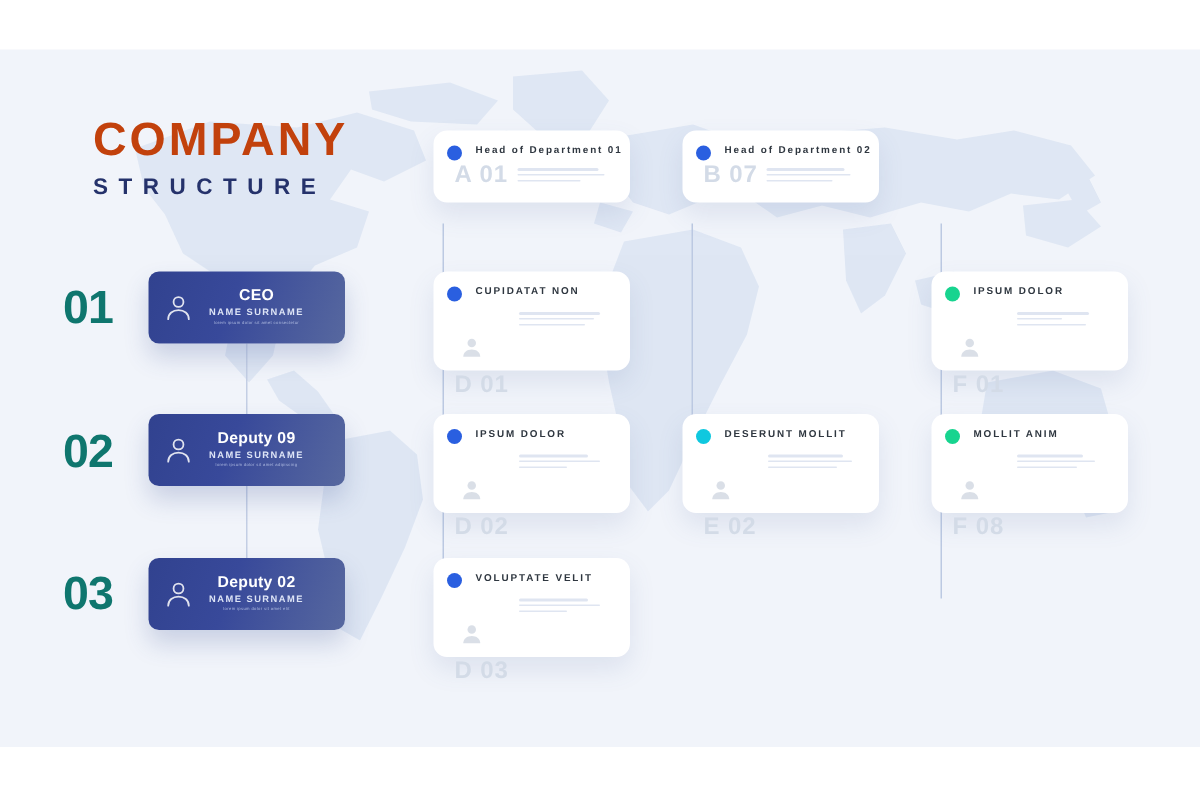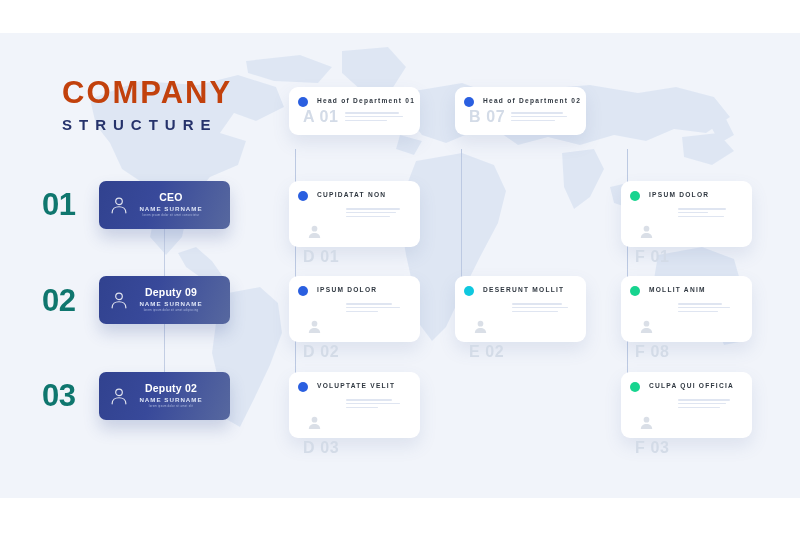--- a/index.html
+++ b/index.html
@@ -432,31 +432,15 @@
           <i style="width:32px"></i>
       </div>
       <div class="card-avatar">
         <svg viewBox="0 0 24 24" fill="#bcc6d4">
           <circle cx="12" cy="8" r="4"></circle>
           <path d="M4 21c0-4.3 3.6-6.9 8-6.9s8 2.6 8 6.9z"></path>
         </svg>
       </div>
     </div>
 
-    <div class="card grid-card" style="left:621px; top:339px;">
-      <div class="card-dot" style="background:#17d48f;"></div>
-      <div class="card-head">CULPA QUI OFFICIA</div>
-      <div class="card-code">F 03</div>
-      <div class="lorem">
-        <i style="width:52px"></i>
-          <i style="width:48px"></i>
-          <i style="width:42px"></i>
-      </div>
-      <div class="card-avatar">
-        <svg viewBox="0 0 24 24" fill="#bcc6d4">
-          <circle cx="12" cy="8" r="4"></circle>
-          <path d="M4 21c0-4.3 3.6-6.9 8-6.9s8 2.6 8 6.9z"></path>
-        </svg>
-      </div>
-    </div>
 
   </div>
 </div>
 
 </body></html>

